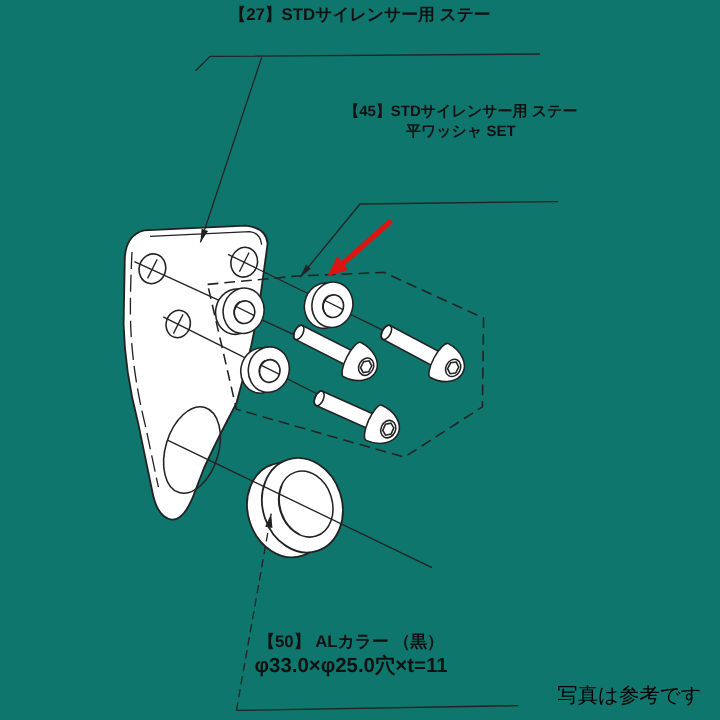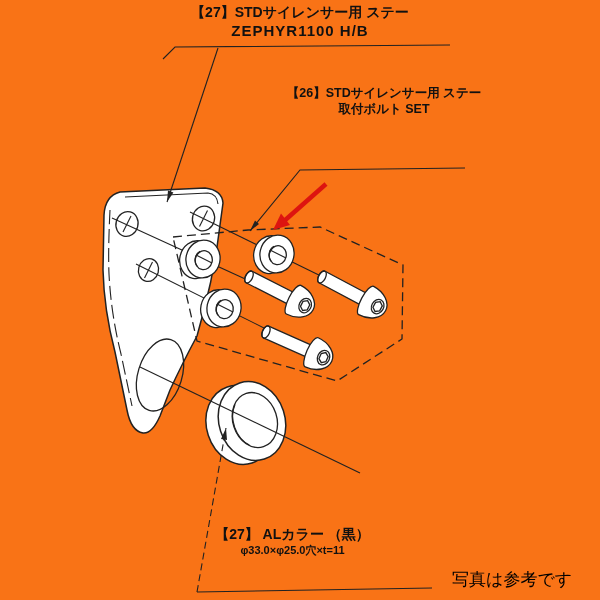--- a/index.html
+++ b/index.html
@@ -1,40 +1,40 @@
 <!DOCTYPE html>
 <html><head>
 <meta charset="utf-8">
 <style>
   html,body { margin:0; padding:0; background:#fff; }
   #stage {
-    position:relative; width:600px; height:600px; background:#f97316;
+    position:relative; width:600px; height:600px; background:#0f766e;
     font-family:"Liberation Sans","DejaVu Sans",sans-serif; overflow:hidden;
   }
   svg { position:absolute; left:0; top:0; }
   .ln { stroke:#222; stroke-width:1.3; }
   .thick { stroke-width:1.5; }
   .thin { stroke-width:1.1; }
   .nf { fill:none; }
   .wf { fill:#fff; }
   .dash { stroke-dasharray:9 5; }
   .ldash { stroke-dasharray:7 4; }
   .label { position:absolute; text-align:center; color:#111; font-weight:bold; line-height:1.25; }
   .label div { white-space:nowrap; }
   #stay-label   { top:4px;  left:150px; width:300px; }
   #stay-label .l1 { font-size:14px; }
   #stay-label .l2 { font-size:15px; letter-spacing:1px; }
   #boltset-label { top:86px; left:278px; width:212px; }
   #boltset-label .s { font-size:12.5px; }
   #boltset-label .b { font-size:14.5px; }
   #collar-label { top:526px; left:180px; width:225px; }
   #collar-label .m { font-size:14px; }
-  #collar-label .b { font-size:11px; }
+  #collar-label .b { font-size:17px; }
   #footer-note { position:absolute; top:568px; left:452px; width:145px;
-                 font-size:17px; color:#000; text-align:left; font-weight:normal; }
+                 font-size:17px; color:#000; text-align:center; font-weight:normal; }
 </style>
 </head>
 <body>
 
 <div id="stage">
 
   <svg width="600" height="600" viewBox="0 0 600 600">
 
     <g>
       <path class="ln wf thick" d="M 120,192 L 205,188 Q 222,190 223,203 L 217,247 Q 212,280 204,310
@@ -138,28 +138,27 @@
     </g>
 
     <g>
       <line x1="326" y1="184" x2="283" y2="222" stroke-width="4.5" stroke="#dd1410"></line>
       <polygon points="273,230 290,225 281,213.6" fill="#dd1410"></polygon>
     </g>
   </svg>
 
   <div class="label" id="stay-label">
     <div class="l1">【27】STDサイレンサー用 ステー</div>
-    <div class="l2">ZEPHYR1100 H/B</div>
   </div>
 
   <div class="label" id="boltset-label">
-    <div class="s">【26】STDサイレンサー用 ステー</div>
-    <div class="s">取付ボルト SET</div>
+    <div class="s">【45】STDサイレンサー用 ステー</div>
+    <div class="s">平ワッシャ SET</div>
   </div>
 
   <div class="label" id="collar-label">
-    <div class="m">【27】 ALカラー （黒）</div>
+    <div class="m">【50】 ALカラー （黒）</div>
     <div class="b">φ33.0×φ25.0穴×t=11</div>
   </div>
 
   <div id="footer-note">写真は参考です</div>
 
 </div>
 
 </body></html>

